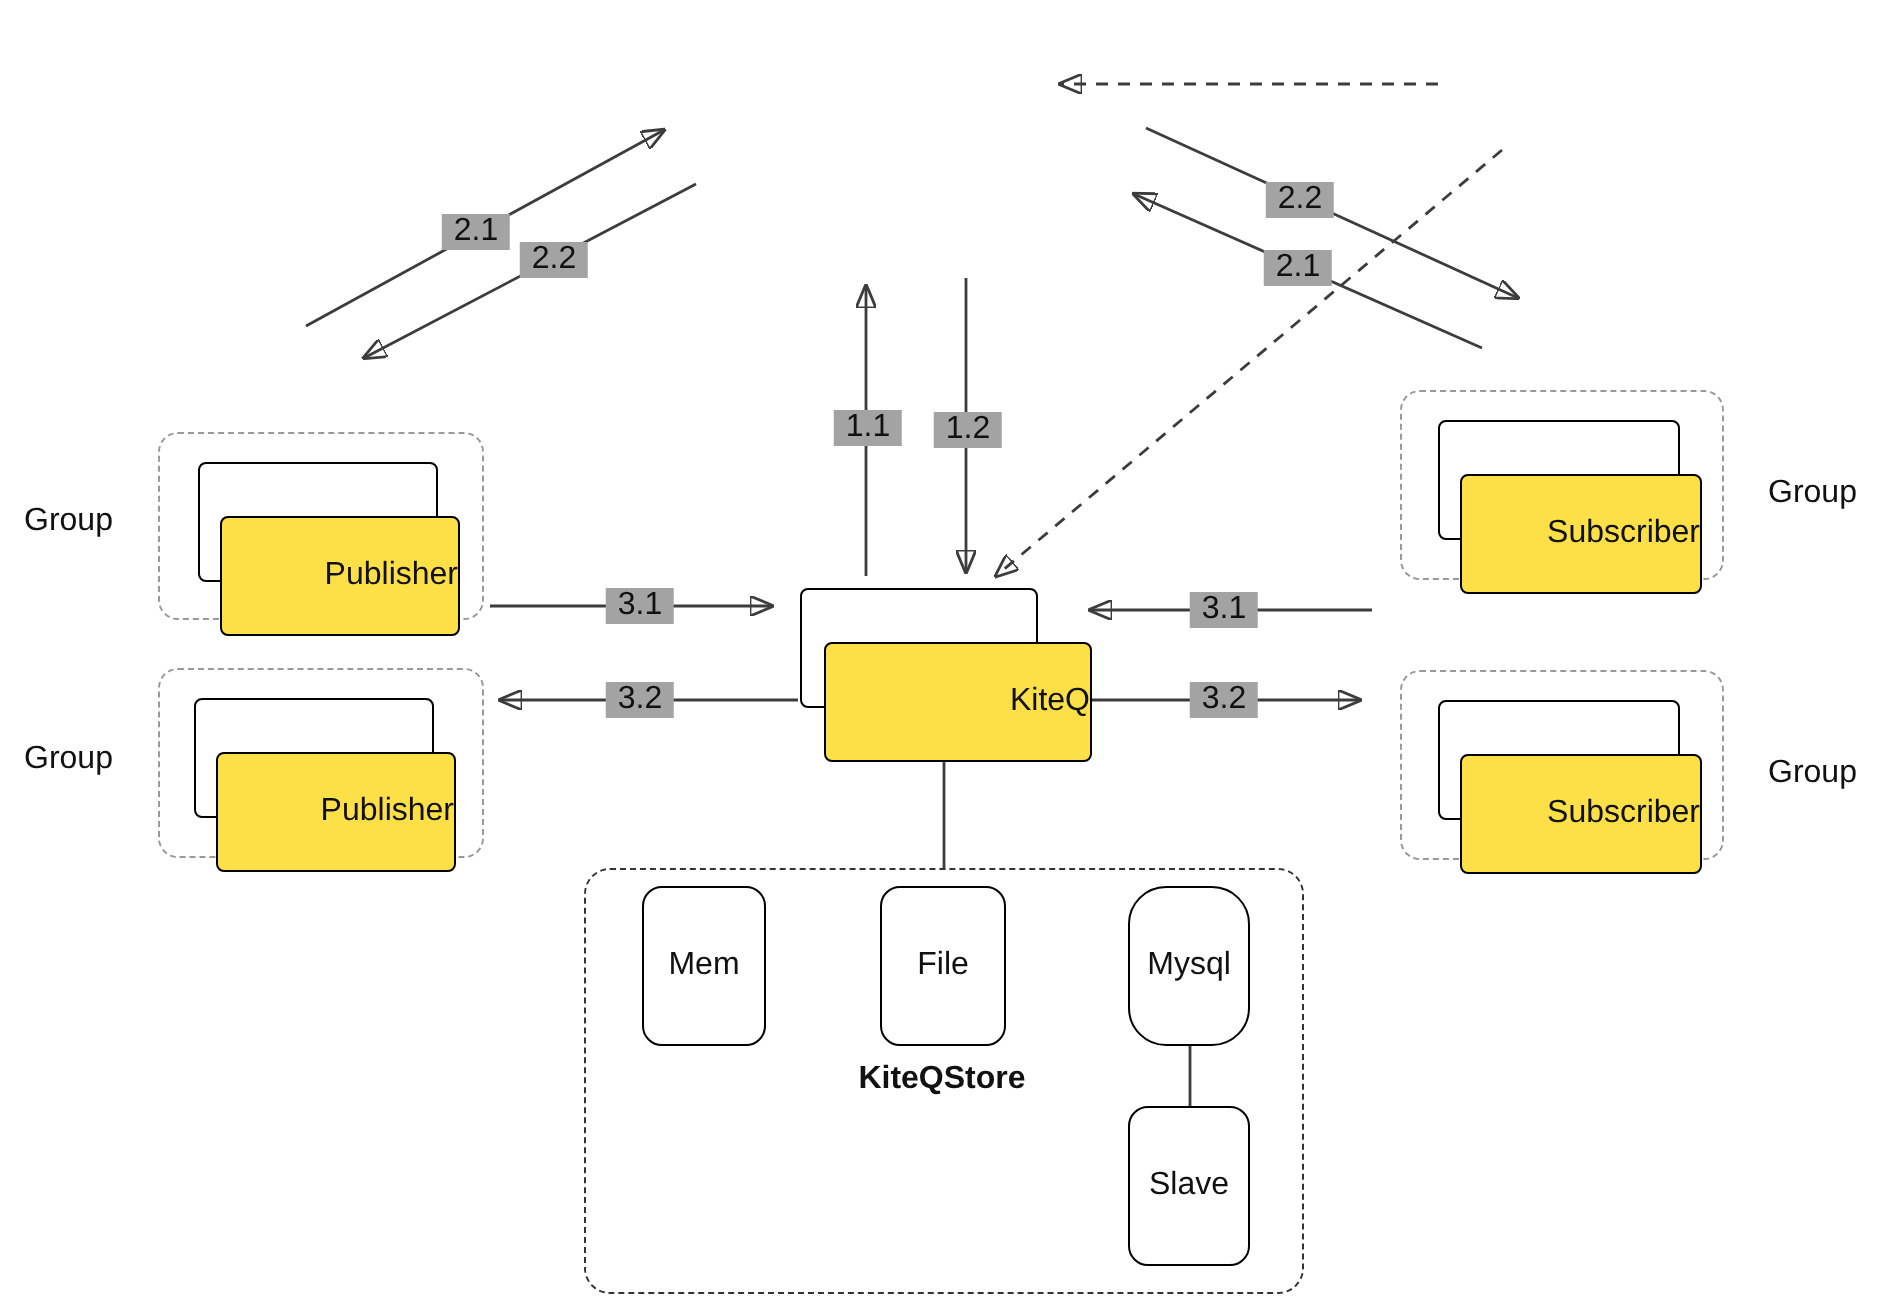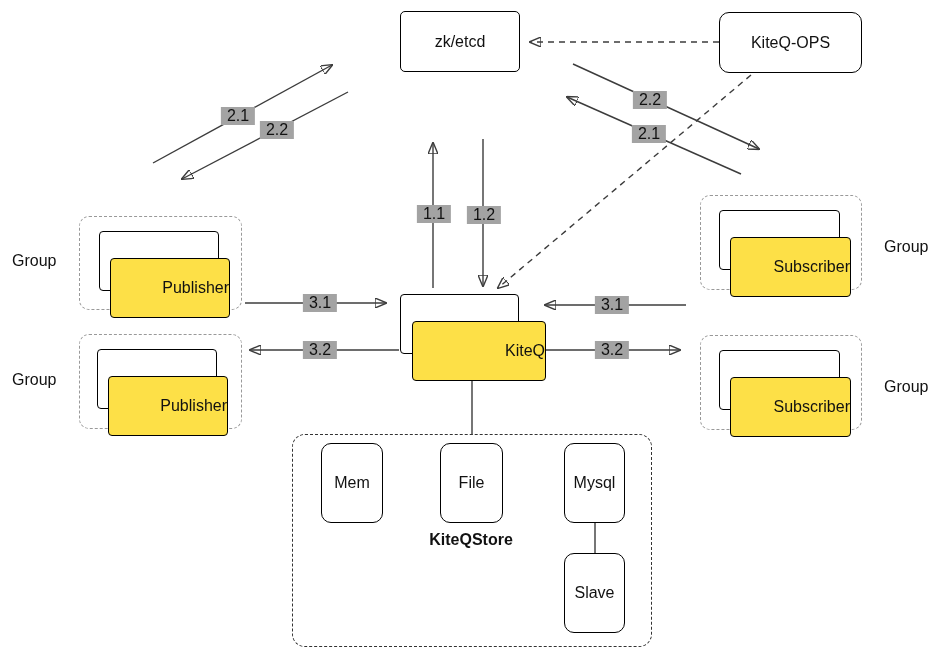--- a/index.html
+++ b/index.html
@@ -69,27 +69,21 @@
     <path d="M245,303 L386,303" marker-end="url(#arrow)"></path>
     <path d="M399,350 L250,350" marker-end="url(#arrow)"></path>
 
     <path d="M686,305 L545,305" marker-end="url(#arrow)"></path>
     <path d="M537,350 L680,350" marker-end="url(#arrow)"></path>
 
     <path d="M472,362 L472,435"></path>
     <path d="M595,523 L595,554"></path>
   </svg>
 
-  <div class="box" style="left:400px; top:11px; width:120px; height:61px;">
-    <span>zk/etcd</span>
-  </div>
 
-  <div class="box r10" style="left:719px; top:12px; width:143px; height:61px;">
-    <span>KiteQ-OPS</span>
-  </div>
 
   <div>
     <span class="side-label" style="left:12px; top:252px;">Group</span>
     <div class="group-dash" style="left:79px; top:216px; width:163px; height:94px;"></div>
     <div class="stack-back" style="left:99px; top:231px; width:120px; height:60px;"></div>
     <div class="stack-front" style="left:110px; top:239px; width:120px; height:60px;">
       <span>Publisher</span>
     </div>
   </div>
 
@@ -128,21 +122,21 @@
   </div>
 
   <div>
     <div class="store-dash" style="left:292px; top:434px; width:360px; height:213px;"></div>
     <div class="box r10" style="left:321px; top:443px; width:62px; height:80px;">
       <span>Mem</span>
     </div>
     <div class="box r10" style="left:440px; top:443px; width:63px; height:80px;border-radius:10px;">
       <span>File</span>
     </div>
-    <div class="box r10" style="left:564px; top:443px; width:61px; height:80px;">
+    <div class="box r10" style="left:564px; top:443px; width:61px; height:80px;border-radius:19px;">
       <span>Mysql</span>
     </div>
     <div class="box r10" style="left:564px; top:553px; width:61px; height:80px;text-align:center;">
       <span>Slave</span>
     </div>
     <span class="store-label" style="left:411px; top:531px;">KiteQStore</span>
   </div>
 
   <span class="edge-label" style="left:238px; top:116px;">2.1</span>
   <span class="edge-label" style="left:277px; top:130px;">2.2</span>

